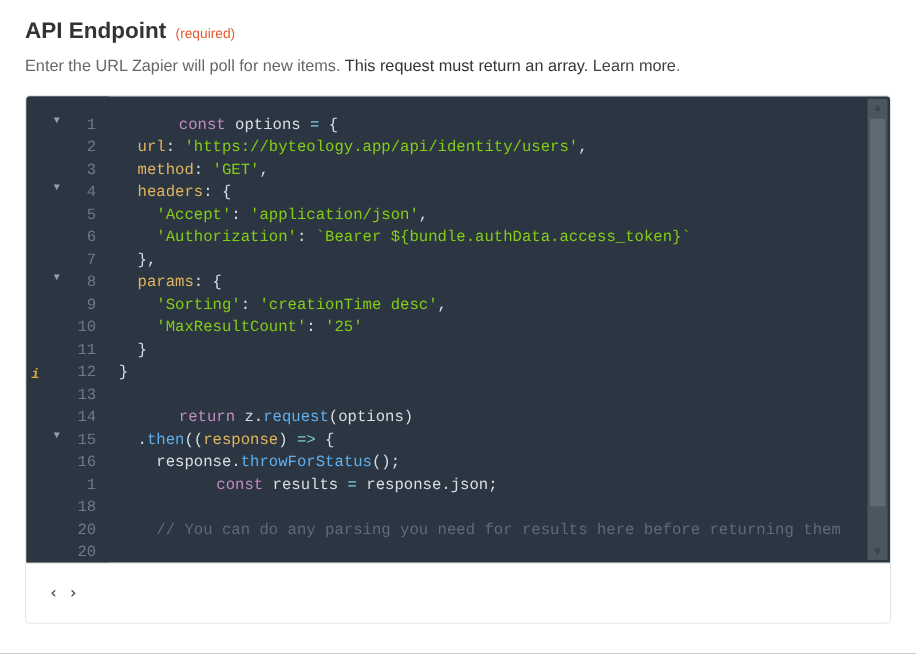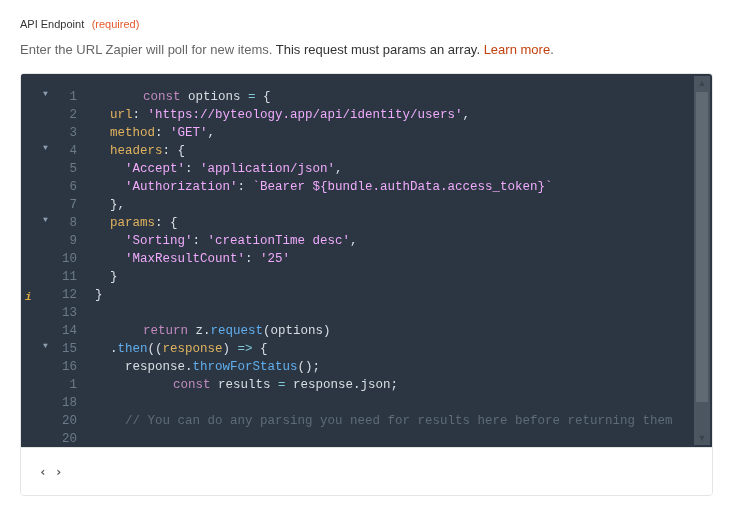--- a/index.html
+++ b/index.html
@@ -1,33 +1,33 @@
 <!DOCTYPE html>
 <html><head>
 <meta charset="utf-8">
 <style>
 * { box-sizing: border-box; margin: 0; padding: 0; }
 body { font-family: -apple-system, BlinkMacSystemFont, "Segoe UI", Helvetica, Arial, sans-serif; background: #fff; padding: 14px 20px; color: #333; width: 733px; }
 .heading-row { margin-bottom: 10px; }
-.heading { font-size: 11px; font-weight: 400; color: #333; display: inline; }
+.heading { font-size: 18px; font-weight: 700; color: #333; display: inline; }
 .required { font-size: 11px; color: #e65a2d; font-weight: 400; margin-left: 3px; text-align: right; }
 .subtitle { font-size: 13px; color: #666; margin-bottom: 16px; }
 .subtitle .strong { color: #333; }
-.learn-more { color: #c2410c; text-decoration: none; cursor: pointer; }
+.learn-more { color: #404040; text-decoration: none; cursor: pointer; }
 .panel { border: 1px solid #e5e5e5; border-radius: 4px; overflow: hidden; }
 .editor-wrap { position: relative; background: #2b3642; height: 373px; }
 .editor { display: flex; font-family: "SFMono-Regular", Consolas, "Liberation Mono", Menlo, monospace; font-size: 12.5px; line-height: 18px; height: 100%; overflow: hidden; position: relative; }
 .gutter { background: #2b3642; color: #6c7a89; text-align: right; padding: 14px 10px 14px 18px; user-select: none; flex-shrink: 0; width: 66px; position: relative; }
 .gutter .ln { height: 18px; position: relative; }
 .fold { position: absolute; left: 4px; top: 2px; color: #8fa0b3; font-size: 8px; line-height: 1; }
 .warn { position: absolute; left: -14px; top: 2px; color: #d9a93e; font-size: 11px; font-style: italic; font-weight: bold; }
 .code { padding: 14px 0 14px 8px; color: #dadfe5; white-space: pre; flex: 1; overflow: hidden; }
 .code .row { height: 18px; }
 .kw { color: #c38ac0; margin-left: 48px; }
-.str { color: #f0abfc; margin-top: 48px; }
+.str { color: #84cc16; margin-top: 48px; }
 .prop { color: #e2b35e; }
 .fn { color: #61afef; }
 .ident { color: #dadfe5; }
 .op { color: #7fc8d6; }
 .cmt { color: #5f6b78; }
 .scrollbar-v { position: absolute; right: 2px; top: 2px; width: 16px; bottom: 2px; background: rgba(230,232,235,0.18); border-radius: 0; }
 .sb-up, .sb-down { position: absolute; left: 0; width: 16px; height: 14px; display: flex; align-items: center; justify-content: center; color: #3a434d; font-size: 9px; cursor: pointer; }
 .sb-up { top: 0; }
 .sb-down { bottom: 0; }
 .sb-thumb { position: absolute; left: 2px; top: 16px; width: 12px; height: 310px; background: rgba(120,130,140,0.45); border-radius: 1px; cursor: pointer; }
@@ -38,21 +38,21 @@
 </style>
 </head>
 <body>
 
 <div class="heading-row">
   <span class="heading">API Endpoint</span>
   <span class="required">(required)</span>
 </div>
 
 <div class="subtitle">
-  <span>Enter the URL Zapier will poll for new items. </span><span class="strong">This request must params an array.</span>
+  <span>Enter the URL Zapier will poll for new items. </span><span class="strong">This request must return an array.</span>
   <a class="learn-more">Learn more</a><span>.</span>
 </div>
 
 <div class="panel">
   <div class="editor-wrap">
     <div class="editor">
       <div class="gutter" id="gutter">
           <div class="ln">1<span class="fold">▼</span></div>
           <div class="ln">2</div>
           <div class="ln">3</div>

